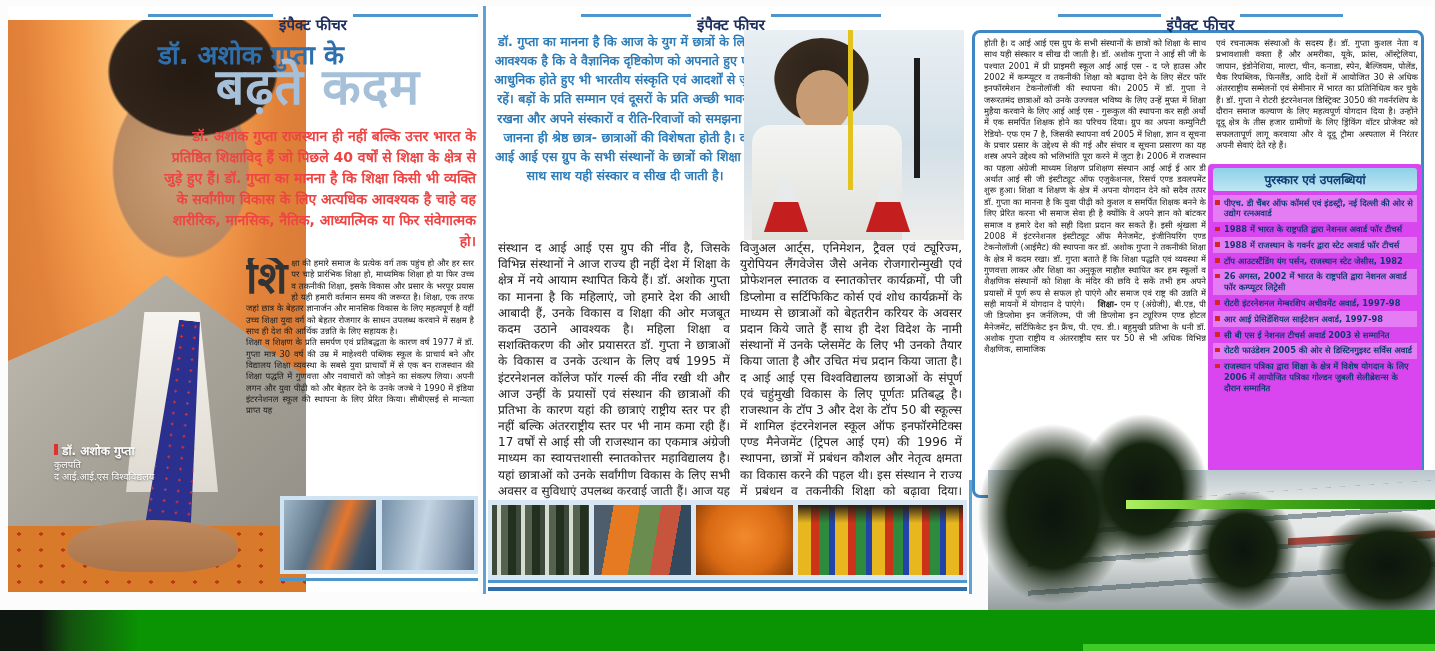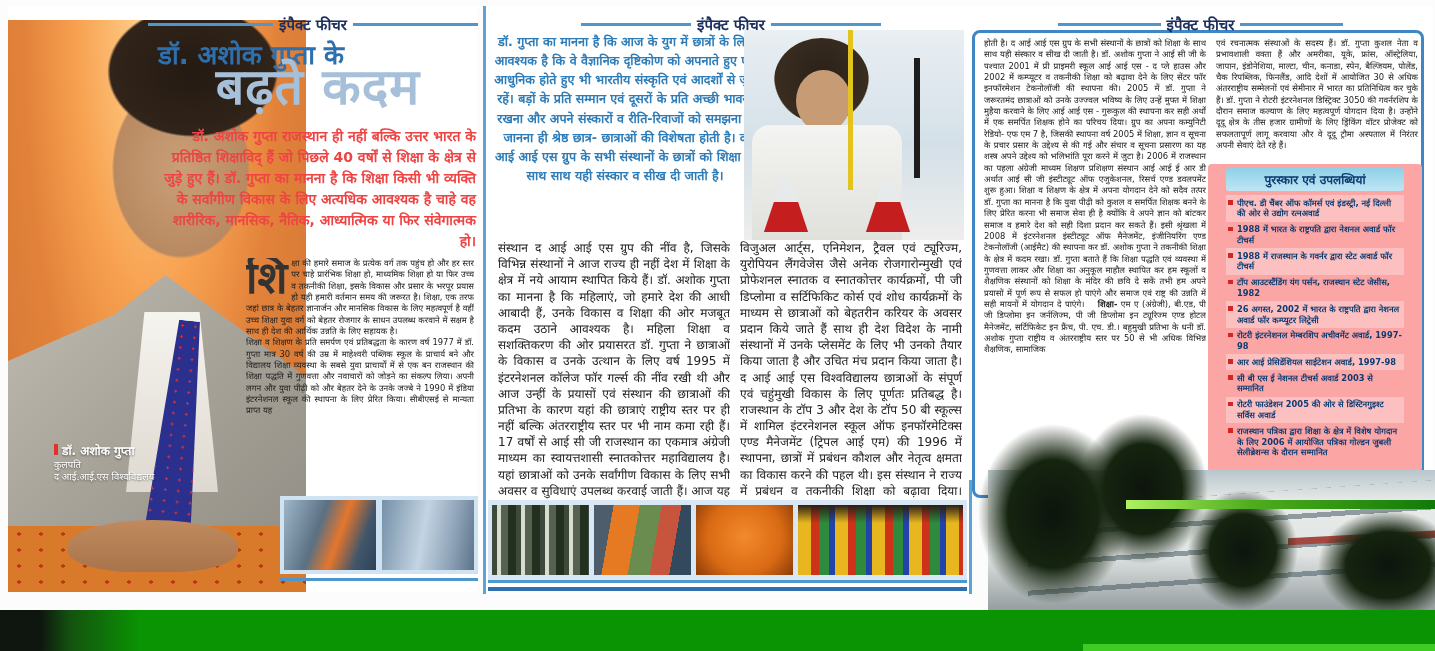--- a/index.html
+++ b/index.html
@@ -1,21 +1,21 @@
 <!DOCTYPE html>
 <html><head>
 <meta charset="utf-8">
 <style>
   html,body{margin:0;padding:0;background:#fdfdfd;}
   #spread{position:relative;width:1435px;height:651px;overflow:hidden;background:#fcfcfc;
           font-family:"DejaVu Sans","Liberation Sans",sans-serif;}
   .page{position:absolute;background:#ffffff;z-index:1;}
 
   
-  .feature-header{position:absolute;display:flex;align-items:center;gap:6px;}
+  .feature-header{position:absolute;display:flex;gap:6px;}
   .feature-header .rule{flex:1;height:3px;background:#4e97cc;}
   .feature-header .label{font-size:15px;font-weight:bold;color:#1c2f5e;white-space:nowrap;}
 
   
   #page-left{left:8px;top:6px;width:470px;height:586px;}
   .portrait{position:absolute;left:0;top:14px;width:298px;height:572px;overflow:hidden;
     background:
       radial-gradient(ellipse 150px 115px at 62% 9%, #241a12 0%, #31241a 55%, rgba(49,36,26,0) 57%),
       radial-gradient(ellipse 115px 150px at 58% 26%, #c99f77 0%, #b98a62 58%, rgba(185,138,98,0) 60%),
       radial-gradient(ellipse at 48% 2%, #ffd38f 0%, #f7a150 34%, #e2823a 58%, #cf7434 100%);}
@@ -81,22 +81,22 @@
   .mrule1{position:absolute;left:2px;top:574px;width:479px;height:3px;background:#4e97cc;}
   .mrule2{position:absolute;left:2px;top:581px;width:479px;height:4px;background:#2f6fae;}
 
   
   #page-right{left:968px;top:6px;width:465px;height:474px;}
   .rframe{position:absolute;left:4px;top:24px;width:452px;height:468px;border:3px solid #3f86c4;border-radius:8px;box-sizing:border-box;}
   .rcol{position:absolute;overflow:hidden;font-size:8.4px;line-height:1.35;color:#222;text-align:justify;}
   #rcol1{left:16px;top:32px;width:222px;height:430px;}
   #rcol2{left:248px;top:32px;width:202px;height:124px;}
   .edu-label{font-weight:bold;padding-left:10px;}
-  .awards{position:absolute;left:240px;top:158px;width:214px;height:308px;background:#fca5a5;
-          border-radius:4px;padding:4px 18px;box-sizing:border-box;overflow:hidden;}
+  .awards{position:absolute;left:240px;top:158px;width:214px;height:308px;background:#d946ef;
+          border-radius:4px;padding:4px 5px;box-sizing:border-box;overflow:hidden;}
   .awards-title{background:linear-gradient(180deg,#8fd0e8,#bfe6f4);color:#0e3c72;font-weight:bold;
           font-size:12px;text-align:center;padding:3px 0;border-radius:3px;}
   .awards-list{list-style:none;margin:4px 0 0;padding:0;}
   .awards-list li{position:relative;padding:2.5px 2px 2.5px 11px;font-size:8.3px;font-weight:bold;
           color:#0e3c72;line-height:1.3;}
   .awards-list li:nth-child(odd){background:rgba(255,255,255,0.30);}
   .bullet{position:absolute;left:2px;top:5px;width:4.5px;height:4.5px;background:#d42525;}
 
   
   .building{position:absolute;left:988px;top:470px;width:447px;height:146px;z-index:3;}

